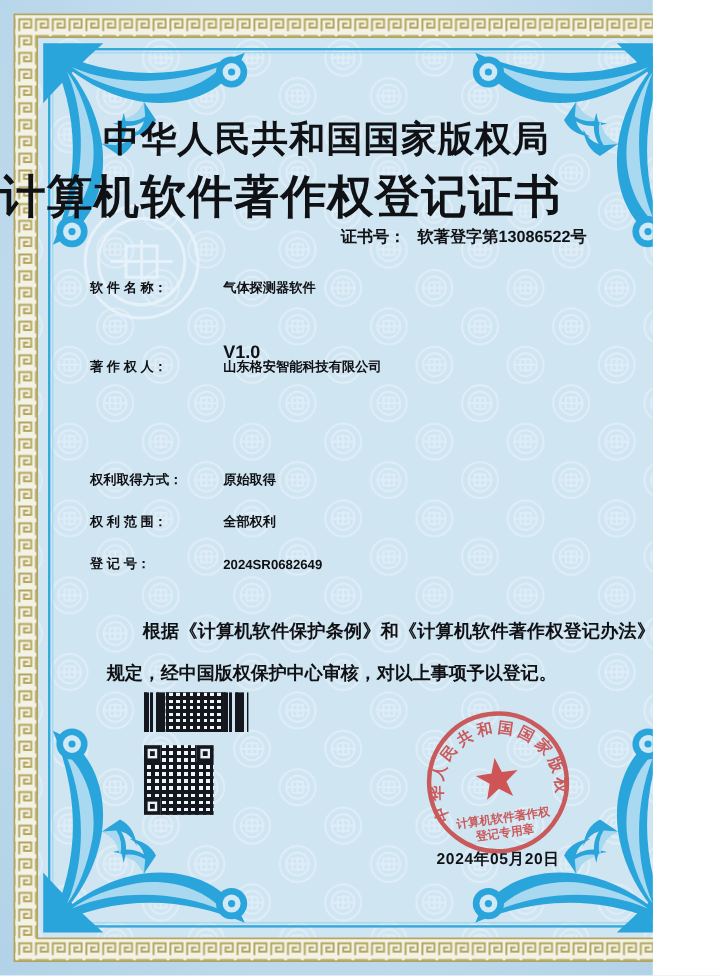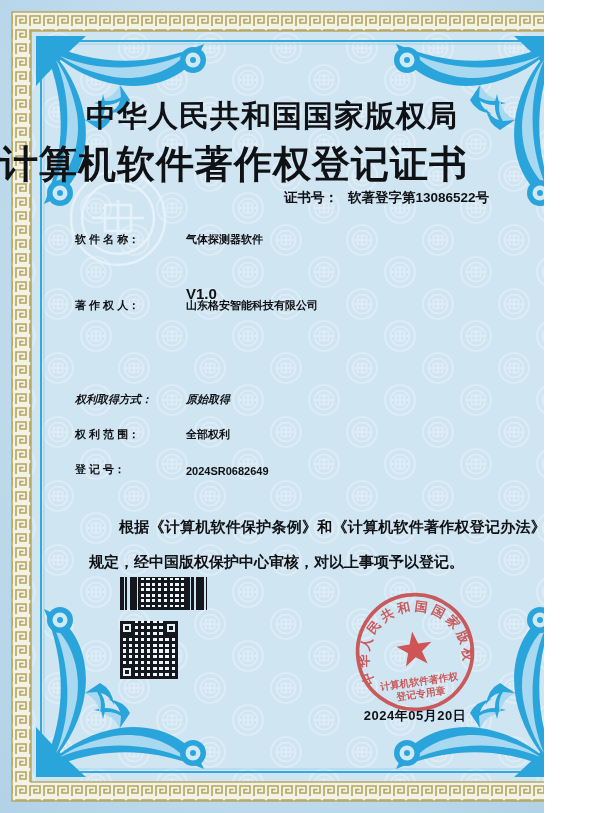--- a/index.html
+++ b/index.html
@@ -28,21 +28,21 @@
   }
   .cert-no{
     right:55px;top:189px;font-size:13.5px;font-weight:bold;
   }
   .cert-no .lbl{margin-right:10px;}
   .row{left:75px;display:flex;font-size:11px;font-weight:bold;align-items:flex-end;}
   .row .lbl{width:111px;flex-shrink:0;}
   .row-software{top:232px;}
   .row-version{left:186px;top:256px;font-size:15px;font-weight:bold;margin-top:29px;}
   .row-owner{top:298px;}
-  .row-acq{top:392px;font-style:italic;}
+  .row-acq{top:392px;}
   .row-scope{top:427px;}
   .row-reg{top:462px;}
 
   .statement{
     left:74px;top:494px;width:472px;margin:15px;
     font-size:15px;font-weight:bold;line-height:35px;
     text-indent:2em;text-align:justify;
   }
 
   

